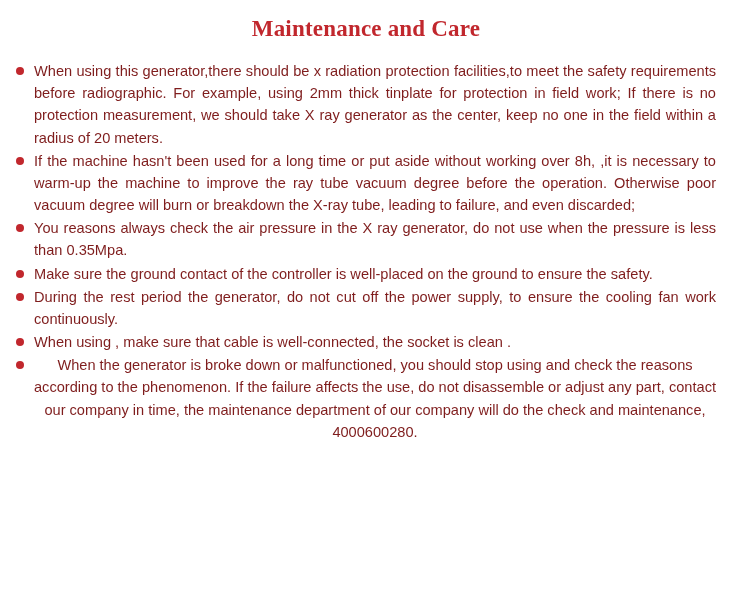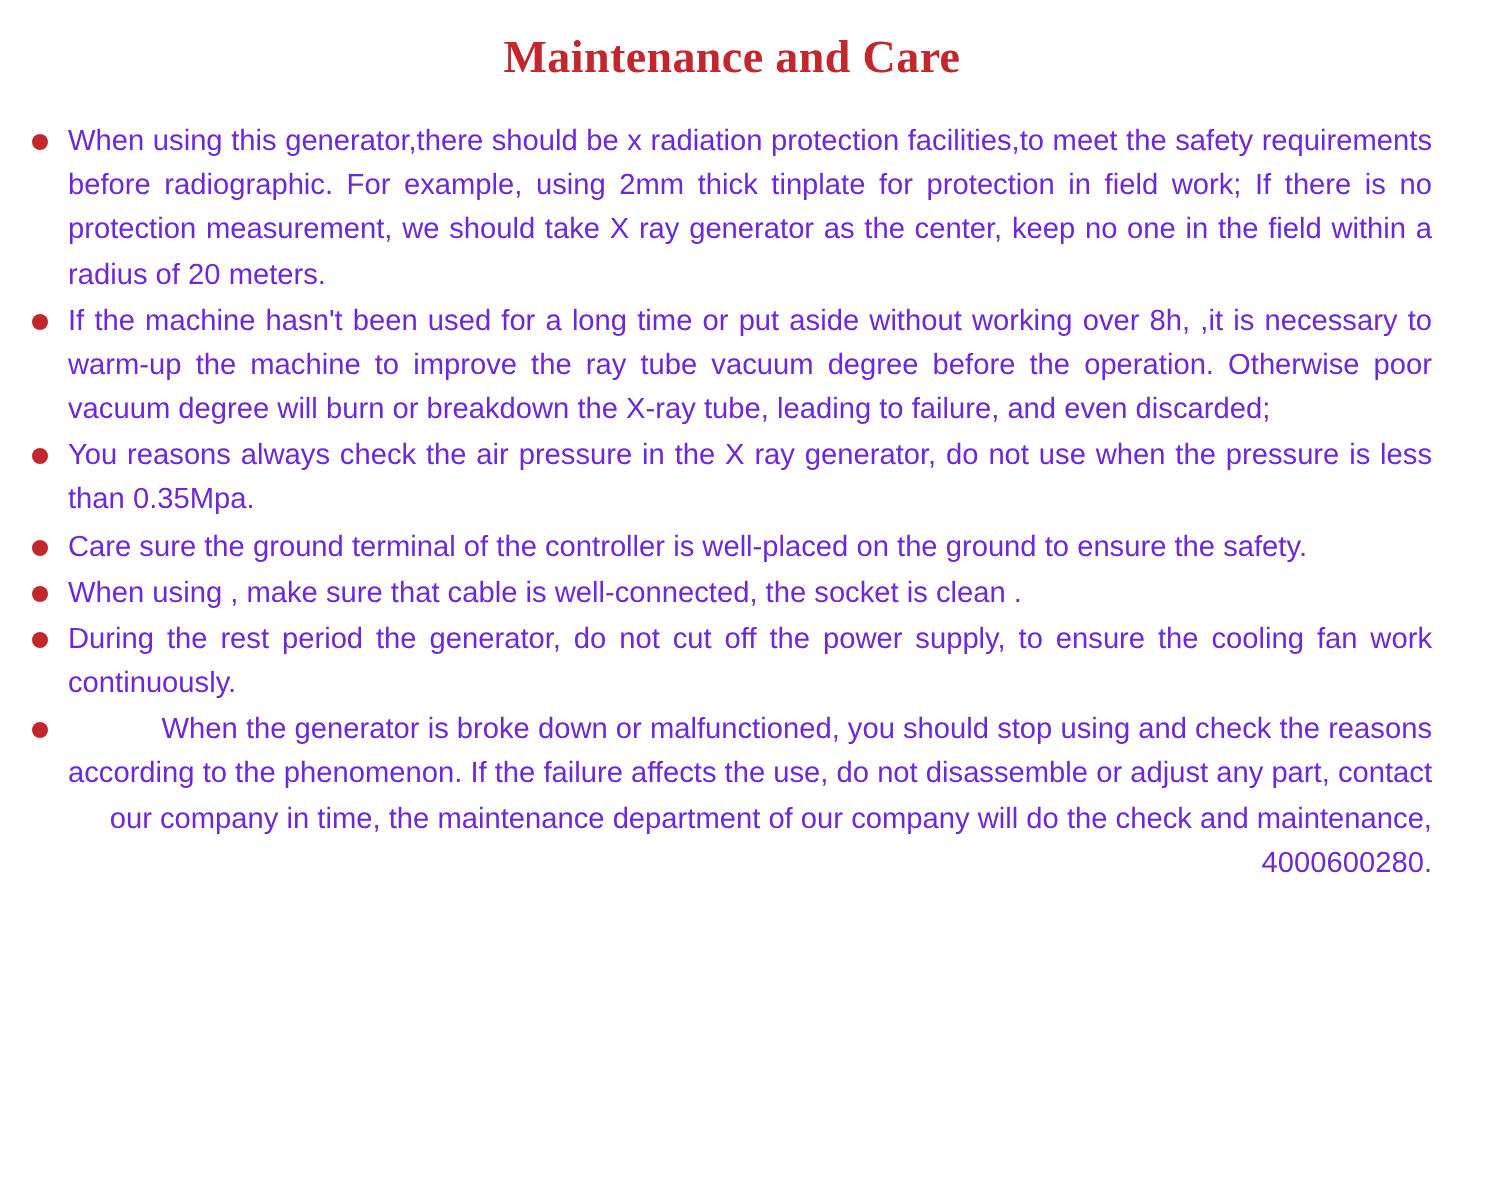--- a/index.html
+++ b/index.html
@@ -41,24 +41,24 @@
     padding-right: 16px;
   }
   .bullet-item {
     position: relative;
     padding-left: 20px;
     margin-bottom: 1px;
     font-size: 14.6px;
     line-height: 1.52;
     text-align: justify;
     text-justify: inter-word;
-    color: #6d28d9;
+    color: #7f1d1d;
   }
   .bullet-item:last-child {
-    text-align: right;
+    text-align: center;
   }
   .bullet-dot {
     position: absolute;
     left: 2px;
     top: 7px;
     width: 8px;
     height: 8px;
     border-radius: 50%;
     background: #c1272d;
     display: block;
@@ -86,31 +86,31 @@
       <span class="bullet-text">If the machine hasn't been used for a long time or put aside without working over 8h, ,it is necessary to warm-up the machine to improve the ray tube vacuum degree before the operation. Otherwise poor vacuum degree will burn or breakdown the X-ray tube, leading to failure, and even discarded;</span>
     </li>
 
     <li class="bullet-item">
       <span class="bullet-dot" style="background: rgb(193, 39, 45);"></span>
       <span class="bullet-text">You reasons always check the air pressure in the X ray generator, do not use when the pressure is less than 0.35Mpa.</span>
     </li>
 
     <li class="bullet-item">
       <span class="bullet-dot" style="background: rgb(193, 39, 45);"></span>
-      <span class="bullet-text">Care sure the ground terminal of the controller is well-placed on the ground to ensure the safety.</span>
+      <span class="bullet-text">Make sure the ground contact of the controller is well-placed on the ground to ensure the safety.</span>
+    </li>
+
+    <li class="bullet-item">
+      <span class="bullet-dot" style="background: rgb(193, 39, 45);"></span>
+      <span class="bullet-text">During the rest period the generator, do not cut off the power supply, to ensure the cooling fan work continuously.</span>
     </li>
 
     <li class="bullet-item">
       <span class="bullet-dot" style="background: rgb(193, 39, 45);"></span>
       <span class="bullet-text">When using , make sure that cable is well-connected, the socket is clean .</span>
-    </li>
-
-    <li class="bullet-item">
-      <span class="bullet-dot" style="background: rgb(193, 39, 45);"></span>
-      <span class="bullet-text">During the rest period the generator, do not cut off the power supply, to ensure the cooling fan work continuously.</span>
     </li>
 
 
     <li class="bullet-item">
       <span class="bullet-dot" style="background: rgb(193, 39, 45);"></span>
       <span class="bullet-text">When the generator is broke down or malfunctioned, you should stop using and check the reasons according to the phenomenon. If the failure affects the use, do not disassemble or adjust any part, contact our company in time, the maintenance department of our company will do the check and maintenance, 4000600280.</span>
     </li>
 
   </ul>
 </div>

